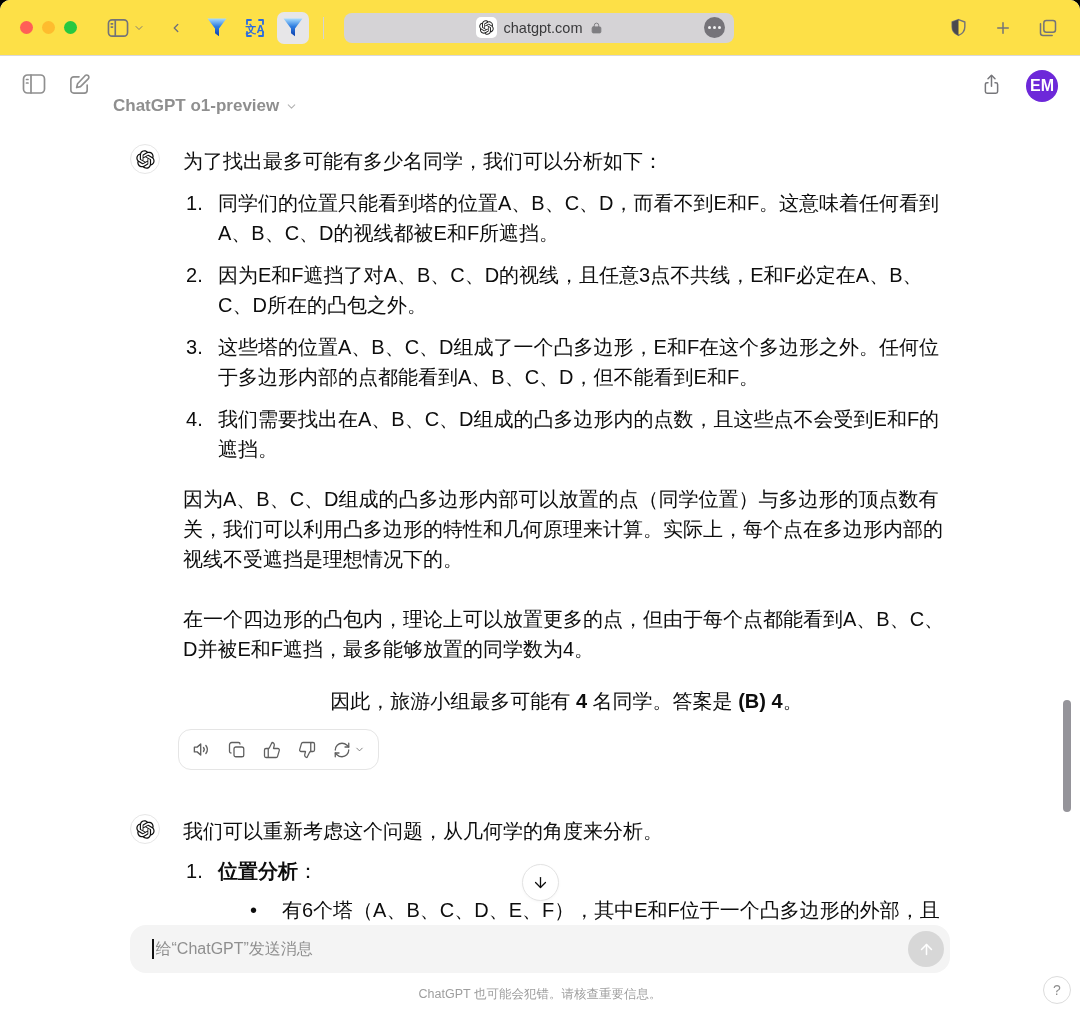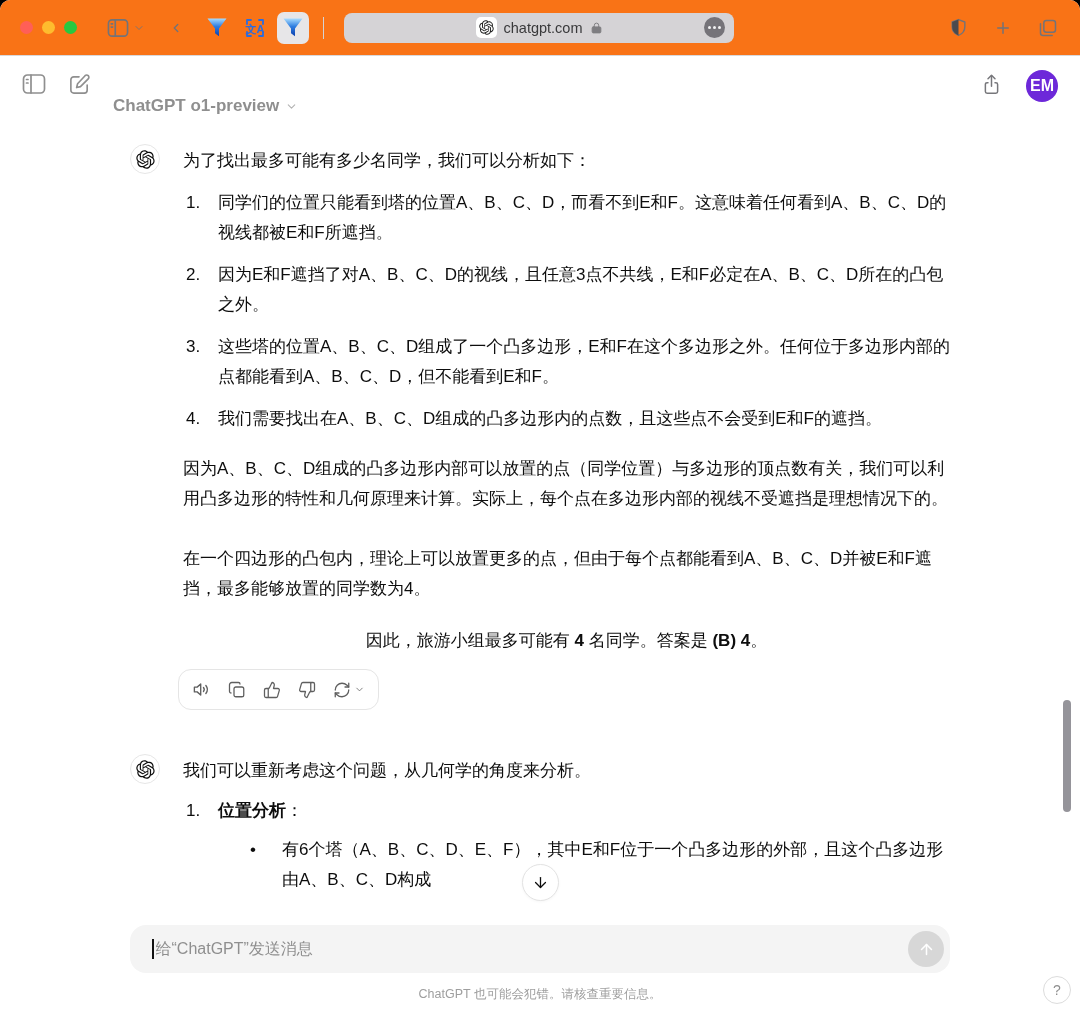--- a/index.html
+++ b/index.html
@@ -2,21 +2,21 @@
 <html><head>
 <meta charset="utf-8">
 <style>
   * { margin:0; padding:0; box-sizing:border-box; }
   html,body { background:#000; font-family:"Liberation Sans", sans-serif; }
   .page { position:relative; width:1080px; height:1011px; background:#fff;
           border-radius:10px 10px 0 0; overflow:hidden; }
 
   
   .chrome { position:absolute; top:0; left:0; width:1080px; height:56px;
-            background:#f97316; border-bottom:1px solid #d9d8da;
+            background:#fde047; border-bottom:1px solid #d9d8da;
             display:flex; align-items:center; }
   .traffic { display:flex; gap:9px; margin-left:20px; }
   .tl { width:13px; height:13px; border-radius:50%; }
   .tl.red{ background:#ff5f57; } .tl.yellow{ background:#febc2e; } .tl.green{ background:#28c840; }
   .chrome-ic { color:#737378; display:flex; align-items:center; justify-content:center; }
   .chrome-ic svg { stroke:#737378; fill:none; stroke-width:1.8; stroke-linecap:round; stroke-linejoin:round; }
   .sb-group { display:flex; align-items:center; margin-left:30px; gap:4px; }
   .back-btn { margin-left:24px; }
   .ext { margin-left:18px; width:32px; height:32px; display:flex; align-items:center; justify-content:center; border-radius:7px; }
   .ext.active { background:#e7e6e8; }
@@ -41,21 +41,21 @@
   .hdr-compose { margin-left:22px; }
   .hdr-title { margin-left:22px; font-size:17px; font-weight:700; color:#8f8f8f;
                display:flex; align-items:center; gap:6px; cursor:pointer;margin-top:40px; }
   .hdr-title svg { stroke:#b3b3b3; fill:none; stroke-width:2; stroke-linecap:round; stroke-linejoin:round; }
   .hdr-right { position:absolute; right:22px; display:flex; align-items:center; gap:24px; }
   .avatar-em { width:32px; height:32px; border-radius:50%; background:#6d28d9; color:#fff;
                font-size:16px; font-weight:700; display:flex; align-items:center; justify-content:center; }
 
   
   .chat { position:absolute; left:130px; top:140px; width:820px; z-index:1; color:#0d0d0d; }
-  .message { position:relative; padding-left:53px; font-size:17px; line-height:30px; }
+  .message { position:relative; padding-left:53px; font-size:20px; line-height:30px; }
   .ai-avatar { position:absolute; left:0; top:2px; width:30px; height:30px; border-radius:50%;
                border:1px solid #e6e6e6; background:#fff; display:flex; align-items:center; justify-content:center; }
   .ai-avatar svg { width:19px; height:19px; fill:#0d0d0d; }
   .message p.intro { padding-top:4px; }
   .msg-ol { counter-reset:n; list-style:none; padding-left:35px; margin-top:12px; }
   .msg-ol > li { counter-increment:n; position:relative; margin-bottom:12px; }
   .msg-ol > li::before { content:counter(n) "."; position:absolute; left:-32px; }
   .para1 { margin-top:20px; } .para2 { margin-top:30px; } .concl { margin-top:22px;text-align:center; }
   .concl b { font-weight:700; }
   .msg-ul { list-style:none; padding-left:64px; margin-top:9px; }

